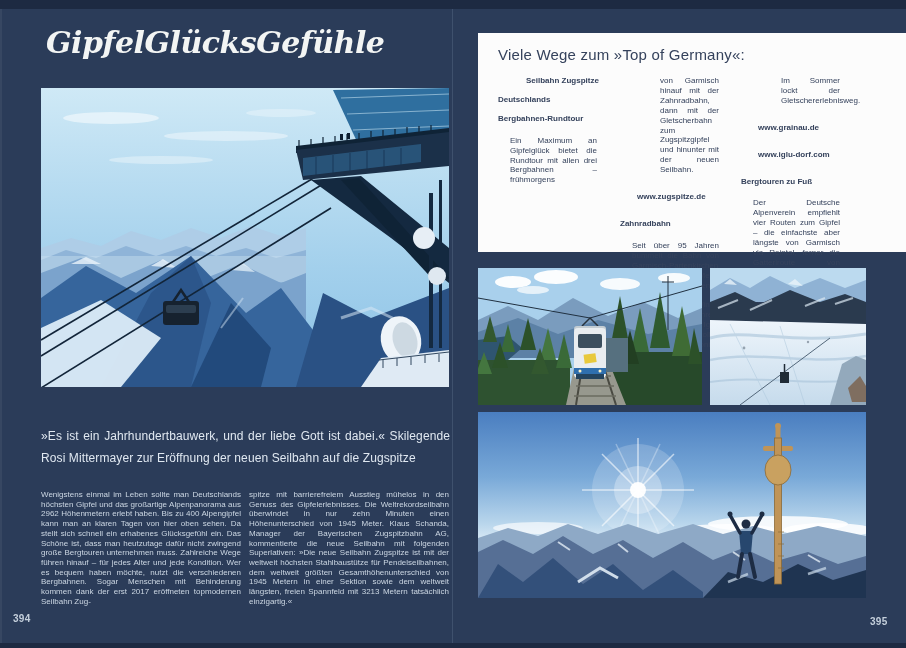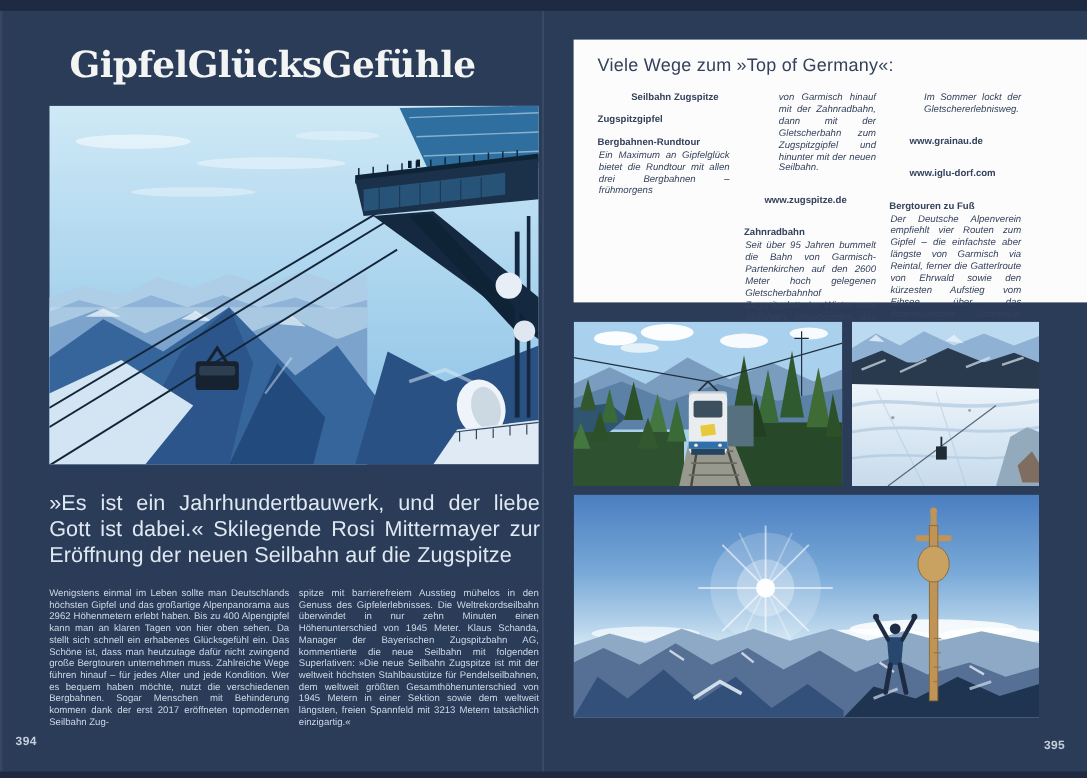--- a/index.html
+++ b/index.html
@@ -7,51 +7,51 @@
     --ink-light:#ccd7e3; --card-bg:#fcfcfc; --card-ink:#35425c; --gold:#c2995a;
   }
   html,body{margin:0;padding:0;background:#222;}
   .spread{position:relative;width:906px;height:648px;background:var(--bg);overflow:hidden;
           font-family:"Liberation Sans",sans-serif;}
   .band-top{position:absolute;left:0;top:0;width:906px;height:9px;background:var(--bg-dark);}
   .band-bottom{position:absolute;left:0;top:643px;width:906px;height:5px;background:var(--bg-dark);}
   .edge-light{position:absolute;left:0;top:9px;width:2px;height:634px;background:rgba(255,255,255,.06);}
   .gutter{position:absolute;left:452px;top:9px;width:1px;height:634px;background:rgba(190,212,233,.14);}
 
-  .title{position:absolute;left:42px;top:22px;margin:16px;font-family:"DejaVu Serif",serif;
-         font-weight:bold;font-size:30px;line-height:34px;
+  .title{position:absolute;left:42px;top:22px;margin:4px;font-family:"DejaVu Serif",serif;
+         font-style:italic;font-weight:bold;font-size:30px;line-height:34px;
          letter-spacing:-0.5px;color:var(--ink-bright);}
 
   figure{margin:0;padding:0;position:absolute;overflow:hidden;}
   figure svg{display:block;width:100%;height:100%;}
   .photo-main{left:41px;top:88px;width:408px;height:299px;}
   .photo-a{left:478px;top:268px;width:224px;height:137px;}
   .photo-b{left:710px;top:268px;width:156px;height:137px;}
   .photo-c{left:478px;top:412px;width:388px;height:186px;}
 
-  .quote{position:absolute;left:41px;top:409px;width:409px;margin:0;
-         font-size:18px;line-height:21.5px;letter-spacing:.1px;
+  .quote{position:absolute;left:41px;top:426px;width:409px;margin:0;
+         font-size:12px;line-height:21.5px;letter-spacing:.1px;
          color:var(--quote-ink);text-align:justify;}
 
   .bodycol{position:absolute;top:490px;width:200px;font-size:8px;line-height:9.7px;
            color:var(--ink-light);text-align:justify;}
   .bcol1{left:41px;} .bcol2{left:249px;}
 
   .pagenum{position:absolute;font-size:10px;color:#c4cfdb;letter-spacing:.3px;font-weight:bold;}
   .pn-left{left:13px;top:613px;} .pn-right{left:870px;top:616px;}
 
   .card{position:absolute;left:478px;top:33px;width:444px;height:219px;background:var(--card-bg);}
   .card-heading{position:absolute;left:20px;top:13px;margin:0;font-weight:normal;
                 font-size:15px;letter-spacing:.2px;color:var(--card-ink);}
   .ccol{position:absolute;top:43px;width:111px;font-size:8px;line-height:9.9px;
         color:var(--card-ink);text-align:justify;}
   .ccol1{left:20px;} .ccol2{left:142px;} .ccol3{left:263px;}
   .chead{font-weight:bold;margin:9px 0 0 0;}
   .ccol > :first-child{margin-top:0;padding-left:28px;}
-  .cpar{margin:1px;font-style:italic;}
+  .cpar{margin:12px;}
   .clink{font-weight:bold;margin:17px;}
 </style>
 </head>
 <body>
 
 <div class="spread">
   <div class="band-top"></div>
   <div class="edge-light"></div>
   <div class="gutter"></div>
 
@@ -133,21 +133,21 @@
 
     <span class="pagenum pn-left">394</span>
   </section>
 
   <section>
     <div class="card">
       <h2 class="card-heading">Viele Wege zum »Top of Germany«:</h2>
 
       <div class="ccol ccol1">
         <div class="chead">Seilbahn Zugspitze</div>
-        <div class="chead">Zugspitzgipfel</div>
+        <div class="chead">Deutschlands</div>
         <div class="chead">Bergbahnen-Rundtour</div>
         <p class="cpar">Ein Maximum an Gipfelglück bietet die Rundtour mit allen drei Bergbahnen – frühmorgens</p>
       </div>
 
       <div class="ccol ccol2">
         <p class="cpar">von Garmisch hinauf mit der Zahnradbahn, dann mit der Gletscherbahn zum Zugspitzgipfel und hinunter mit der neuen Seilbahn.</p>
         <div class="clink">www.zugspitze.de</div>
         <div class="chead">Zahnradbahn</div>
         <p class="cpar">Seit über 95 Jahren bummelt die Bahn von Garmisch-Partenkirchen auf den 2600 Meter hoch gelegenen Gletscherbahnhof Zugspitzplatt. Im Winter zum Skifahren, Snowboarden, das Iglu-Dorf bereitet ein tolles Übernachtungserlebnis.</p>
       </div>

